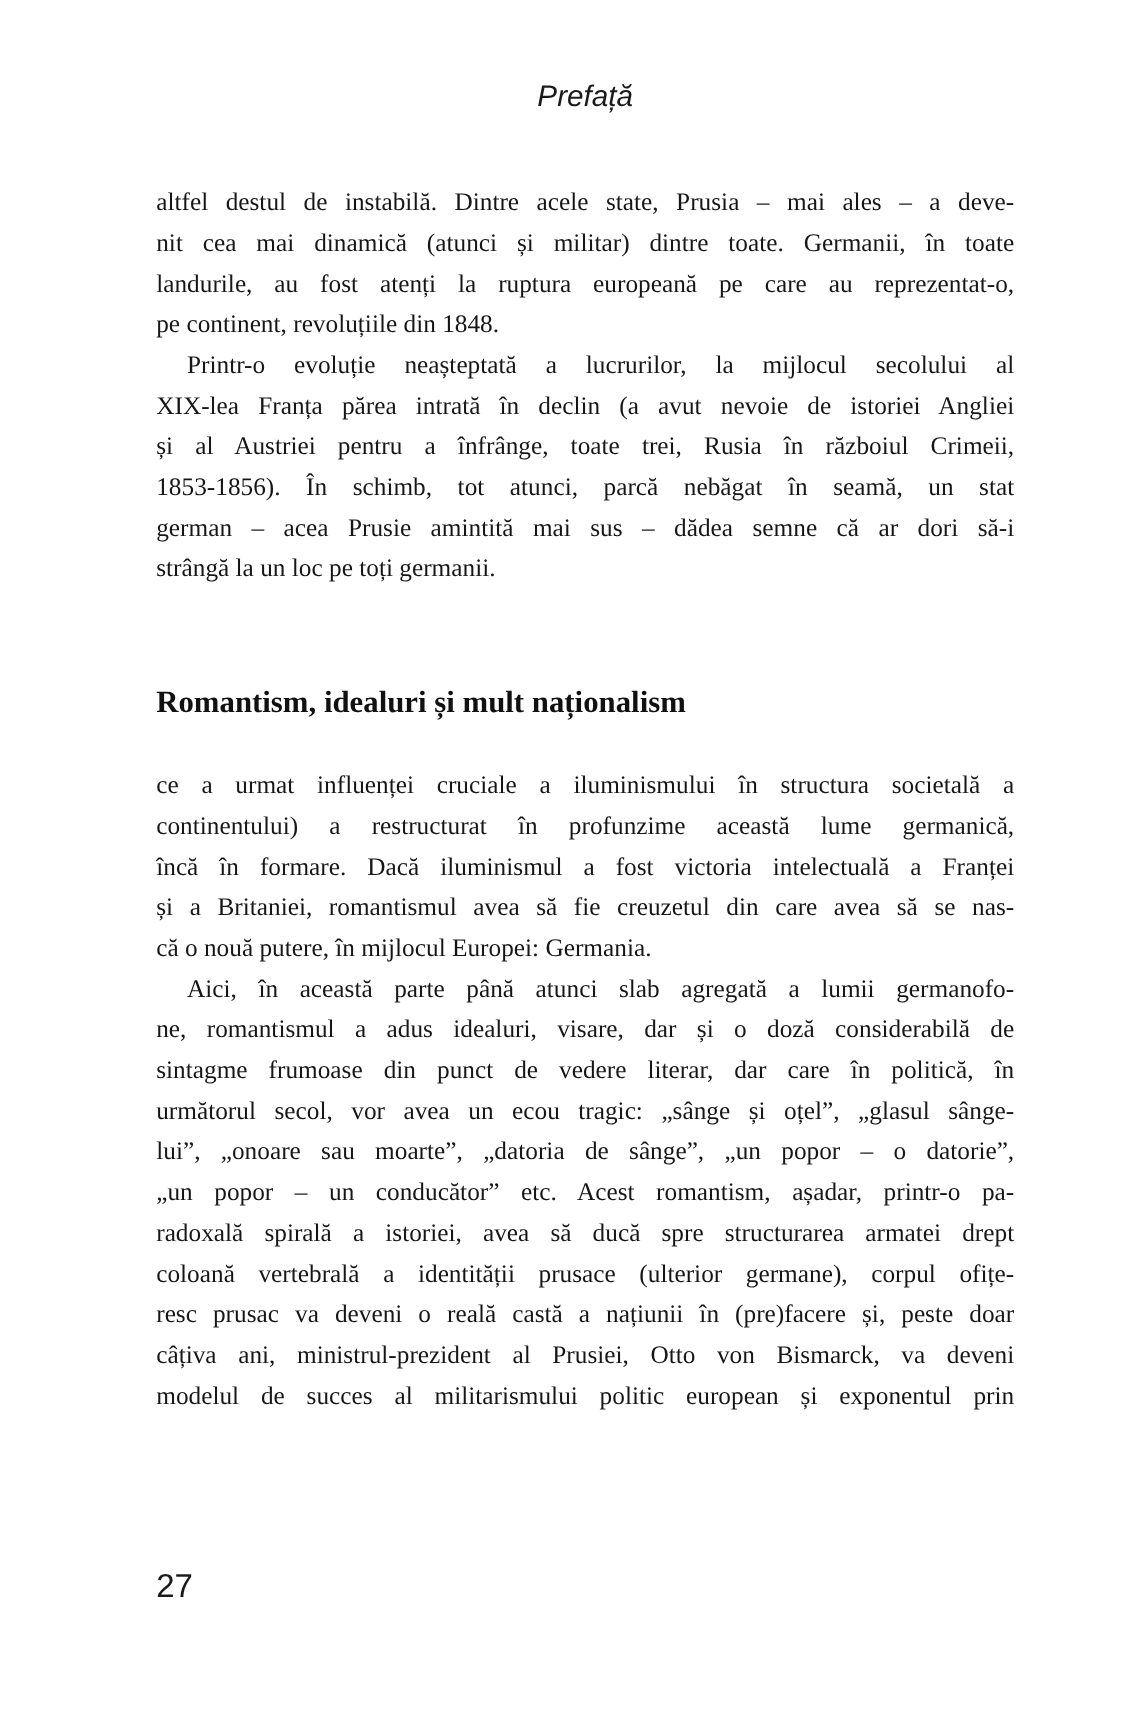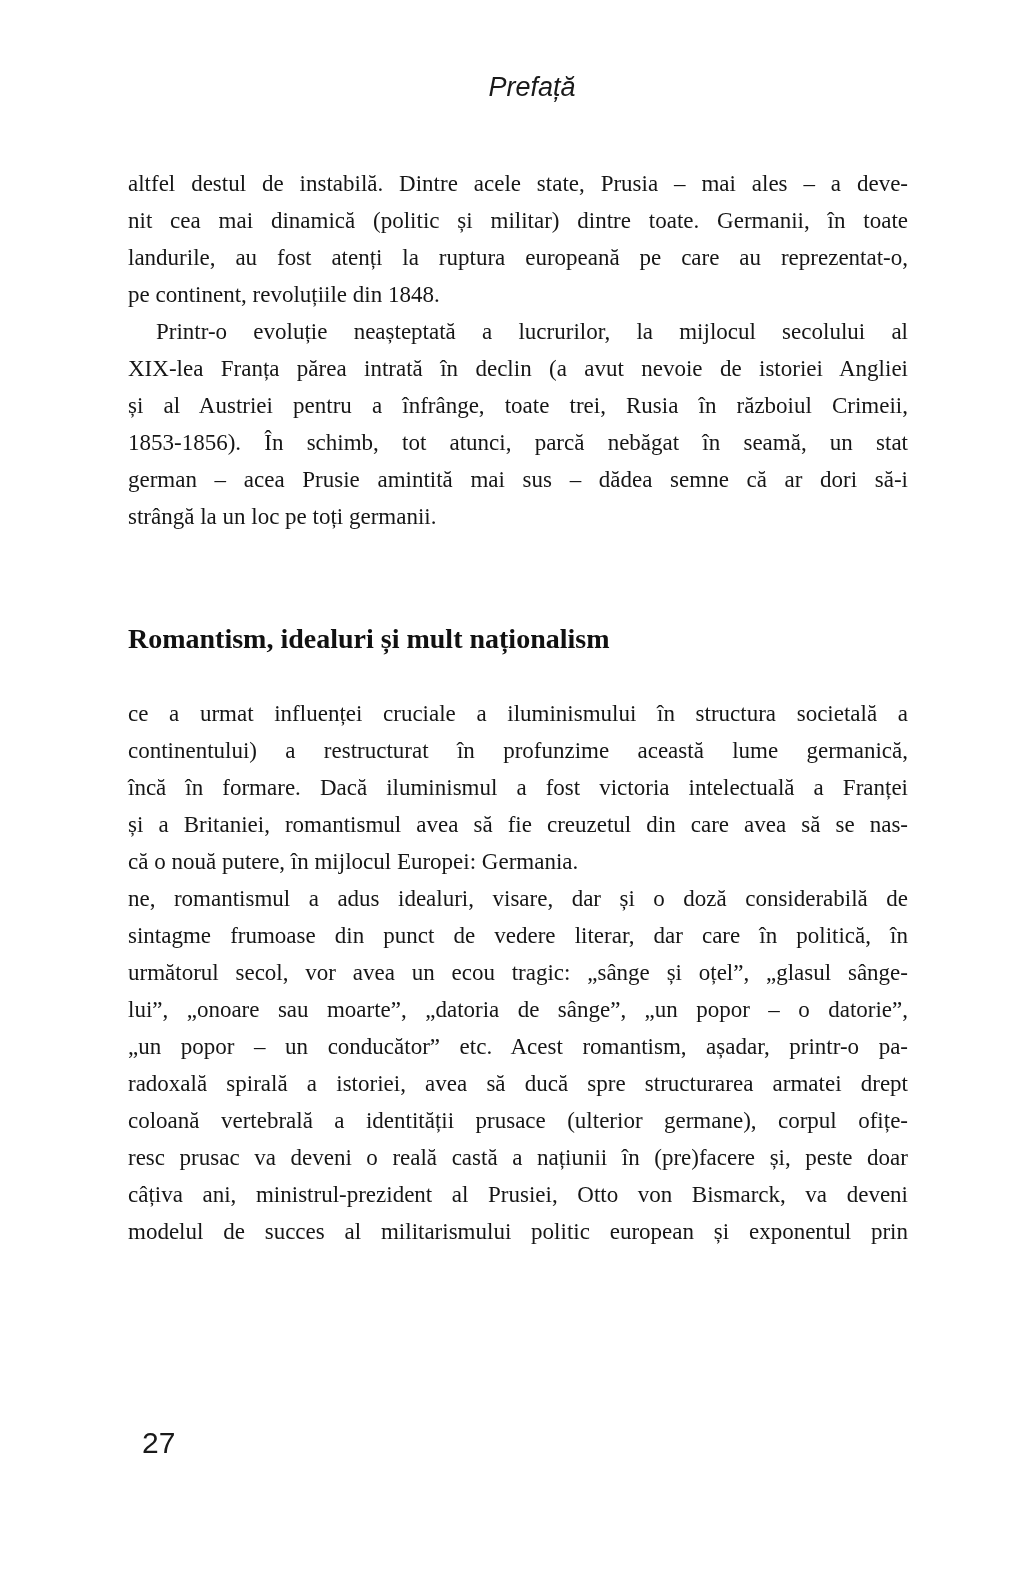--- a/index.html
+++ b/index.html
@@ -24,21 +24,21 @@
     text-align: center;
     font-family: "Liberation Sans", sans-serif;
     font-style: italic;
     font-size: 27px;
     line-height: 34px;
     color: #1a1a1a;
   }
   .text-block {
     position: absolute;
     top: 165px;
-    left: 128px;
+    left: 142px;
     width: 780px;
   }
   .paragraph { margin: 0; }
   .line {
     height: 37px;
     line-height: 37px;
     font-size: 23px;
     text-align: justify;
     text-align-last: justify;
     white-space: nowrap;
@@ -68,41 +68,42 @@
 </style>
 </head>
 <body>
 
 <div class="page">
   <div class="running-header">Prefață</div>
 
   <div class="text-block">
       <div class="paragraph">
         <div class="line">altfel destul de instabilă. Dintre acele state, Prusia – mai ales – a deve-</div>
-        <div class="line">nit cea mai dinamică (politic și militar) dintre toate. Germanii, în toate</div>
+        <div class="line">nit cea mai dinamică (atunci și militar) dintre toate. Germanii, în toate</div>
         <div class="line">landurile, au fost atenți la ruptura europeană pe care au reprezentat-o,</div>
         <div class="line last">pe continent, revoluțiile din 1848.</div>
       </div>
       <div class="paragraph">
         <div class="line indent">Printr-o evoluție neașteptată a lucrurilor, la mijlocul secolului al</div>
         <div class="line">XIX-lea Franța părea intrată în declin (a avut nevoie de istoriei Angliei</div>
         <div class="line">și al Austriei pentru a înfrânge, toate trei, Rusia în războiul Crimeii,</div>
         <div class="line">1853-1856). În schimb, tot atunci, parcă nebăgat în seamă, un stat</div>
         <div class="line">german – acea Prusie amintită mai sus – dădea semne că ar dori să-i</div>
         <div class="line last">strângă la un loc pe toți germanii.</div>
       </div>
       <div class="section-heading">Romantism, idealuri și mult naționalism</div>
       <div class="paragraph">
         <div class="line">ce a urmat influenței cruciale a iluminismului în structura societală a</div>
         <div class="line">continentului) a restructurat în profunzime această lume germanică,</div>
         <div class="line">încă în formare. Dacă iluminismul a fost victoria intelectuală a Franței</div>
         <div class="line">și a Britaniei, romantismul avea să fie creuzetul din care avea să se nas-</div>
         <div class="line last">că o nouă putere, în mijlocul Europei: Germania.</div>
       </div>
       <div class="paragraph">
+        <div class="line indent">Aici, în această parte până atunci slab agregată a lumii germanofo-</div>
         <div class="line">ne, romantismul a adus idealuri, visare, dar și o doză considerabilă de</div>
         <div class="line">sintagme frumoase din punct de vedere literar, dar care în politică, în</div>
         <div class="line">următorul secol, vor avea un ecou tragic: „sânge și oțel”, „glasul sânge-</div>
         <div class="line">lui”, „onoare sau moarte”, „datoria de sânge”, „un popor – o datorie”,</div>
         <div class="line">„un popor – un conducător” etc. Acest romantism, așadar, printr-o pa-</div>
         <div class="line">radoxală spirală a istoriei, avea să ducă spre structurarea armatei drept</div>
         <div class="line">coloană vertebrală a identității prusace (ulterior germane), corpul ofițe-</div>
         <div class="line">resc prusac va deveni o reală castă a națiunii în (pre)facere și, peste doar</div>
         <div class="line">câțiva ani, ministrul-prezident al Prusiei, Otto von Bismarck, va deveni</div>
         <div class="line">modelul de succes al militarismului politic european și exponentul prin</div>

